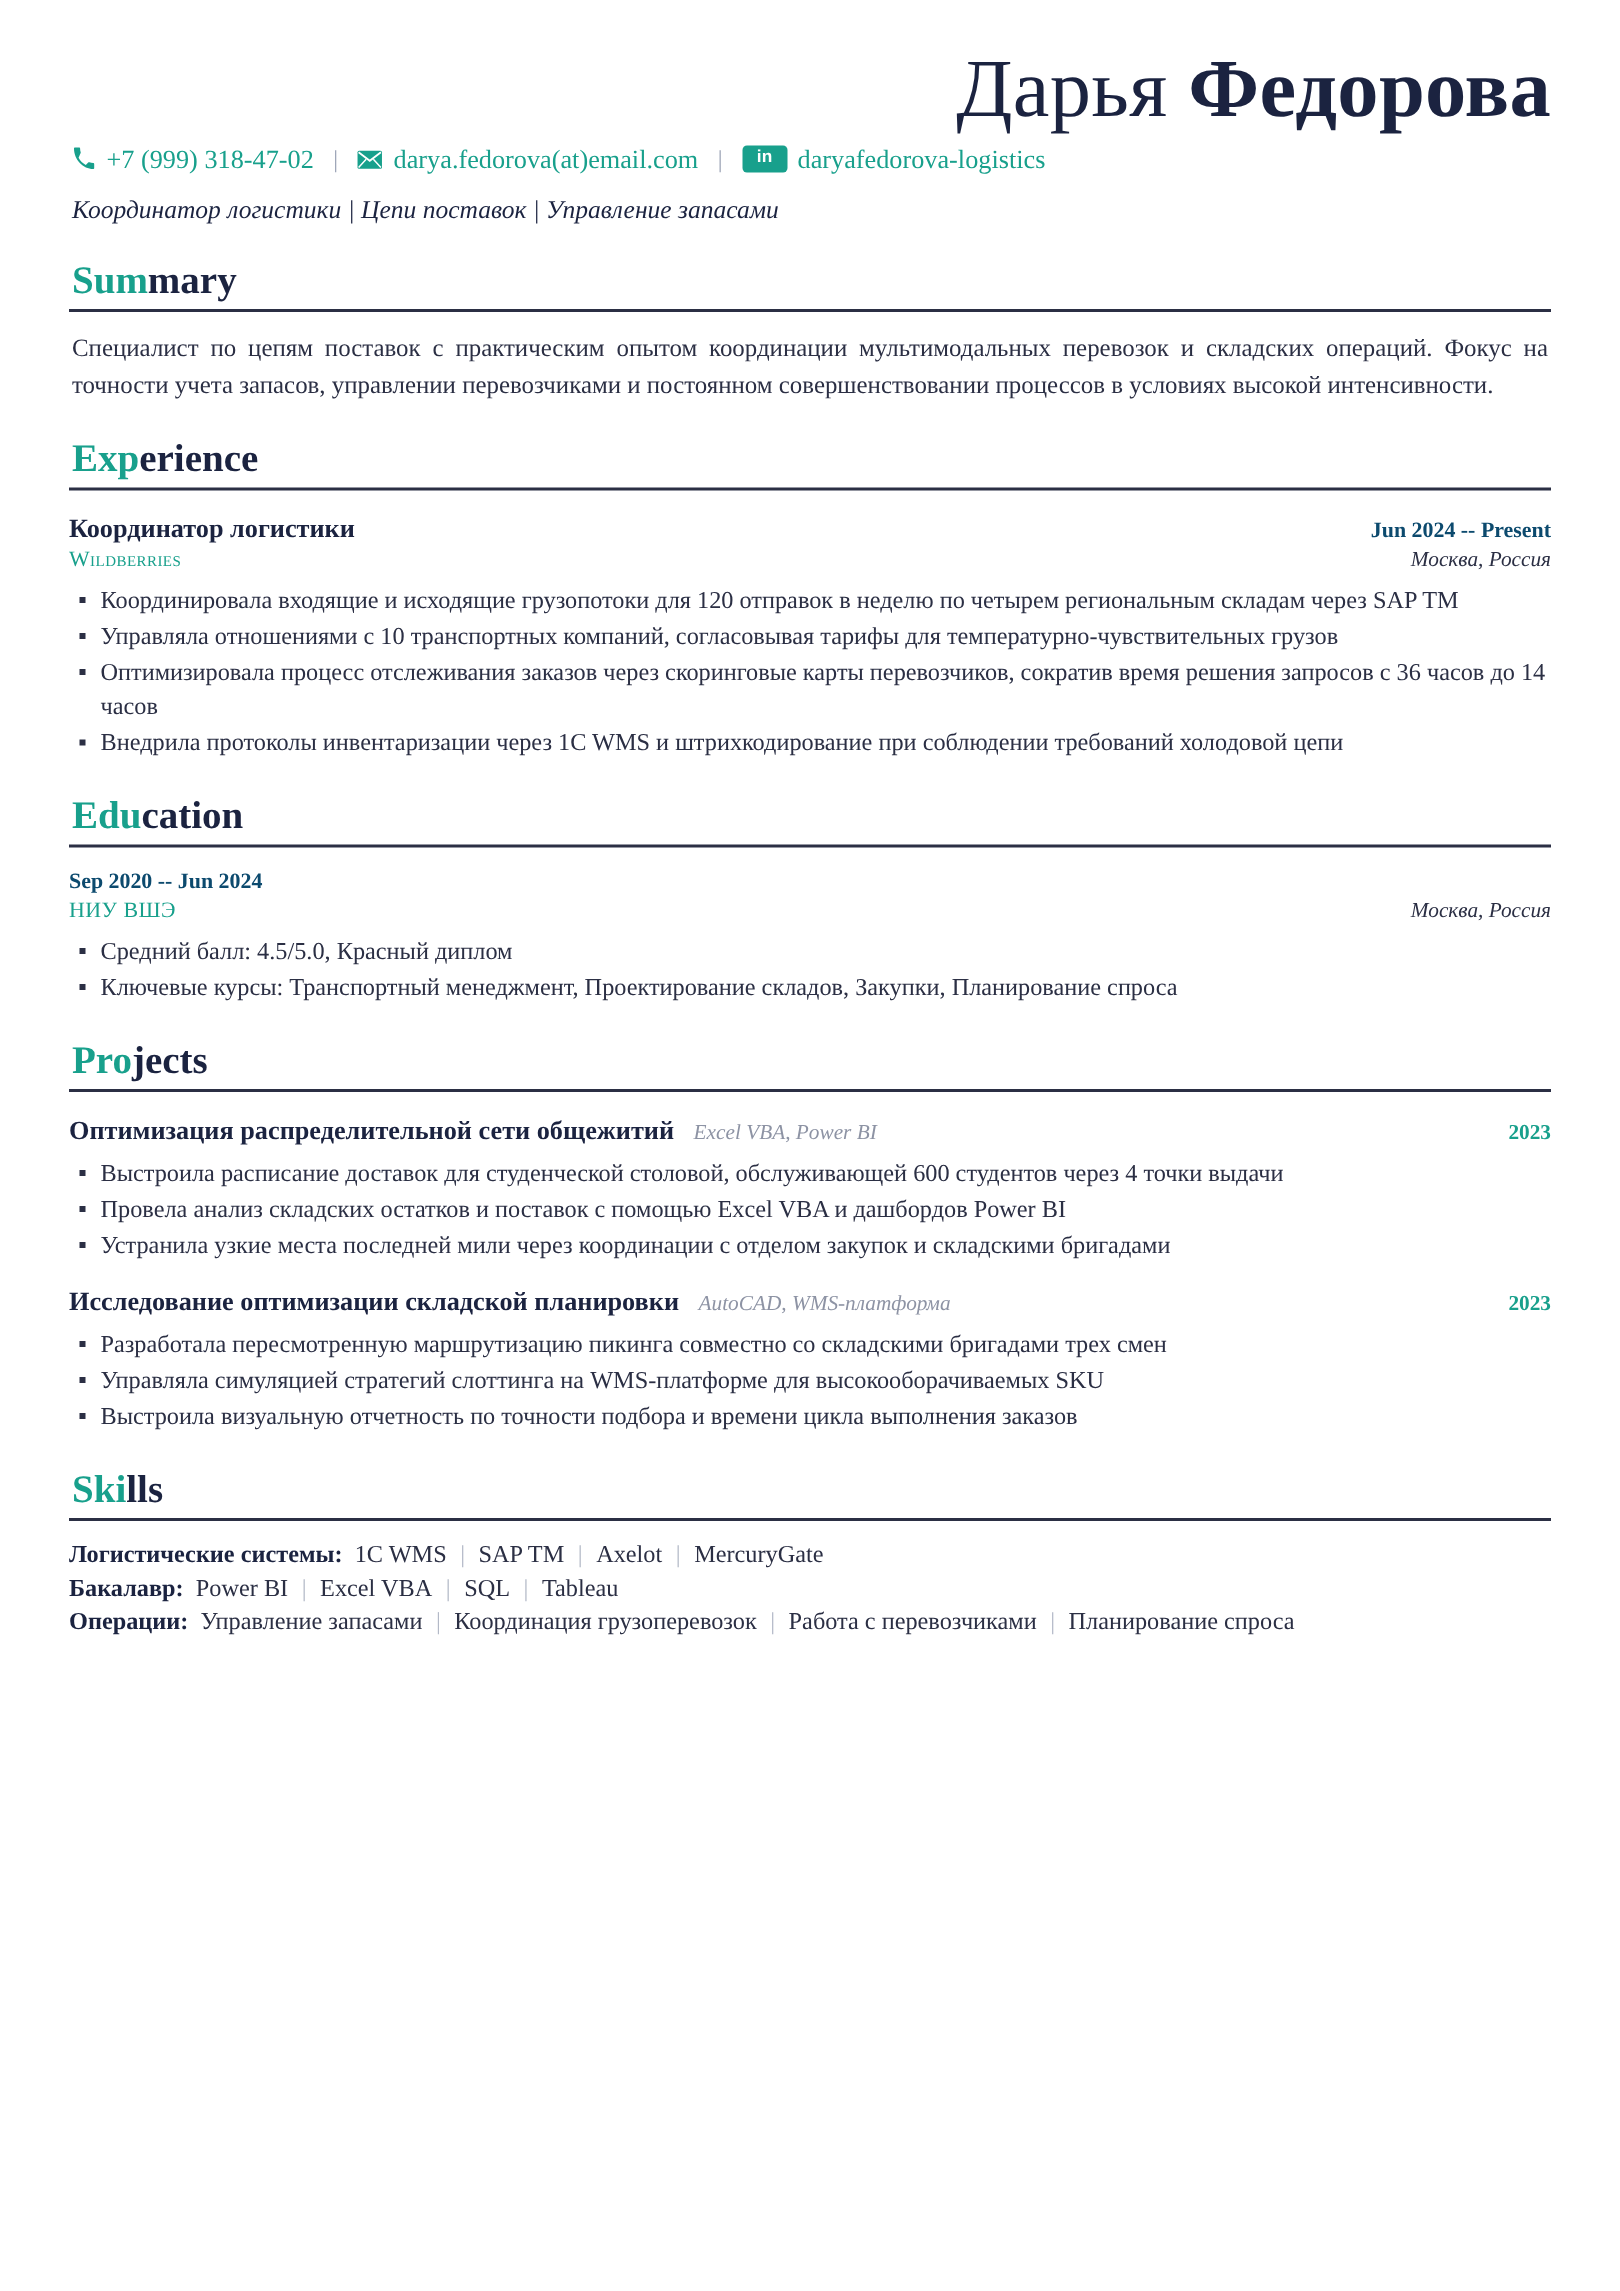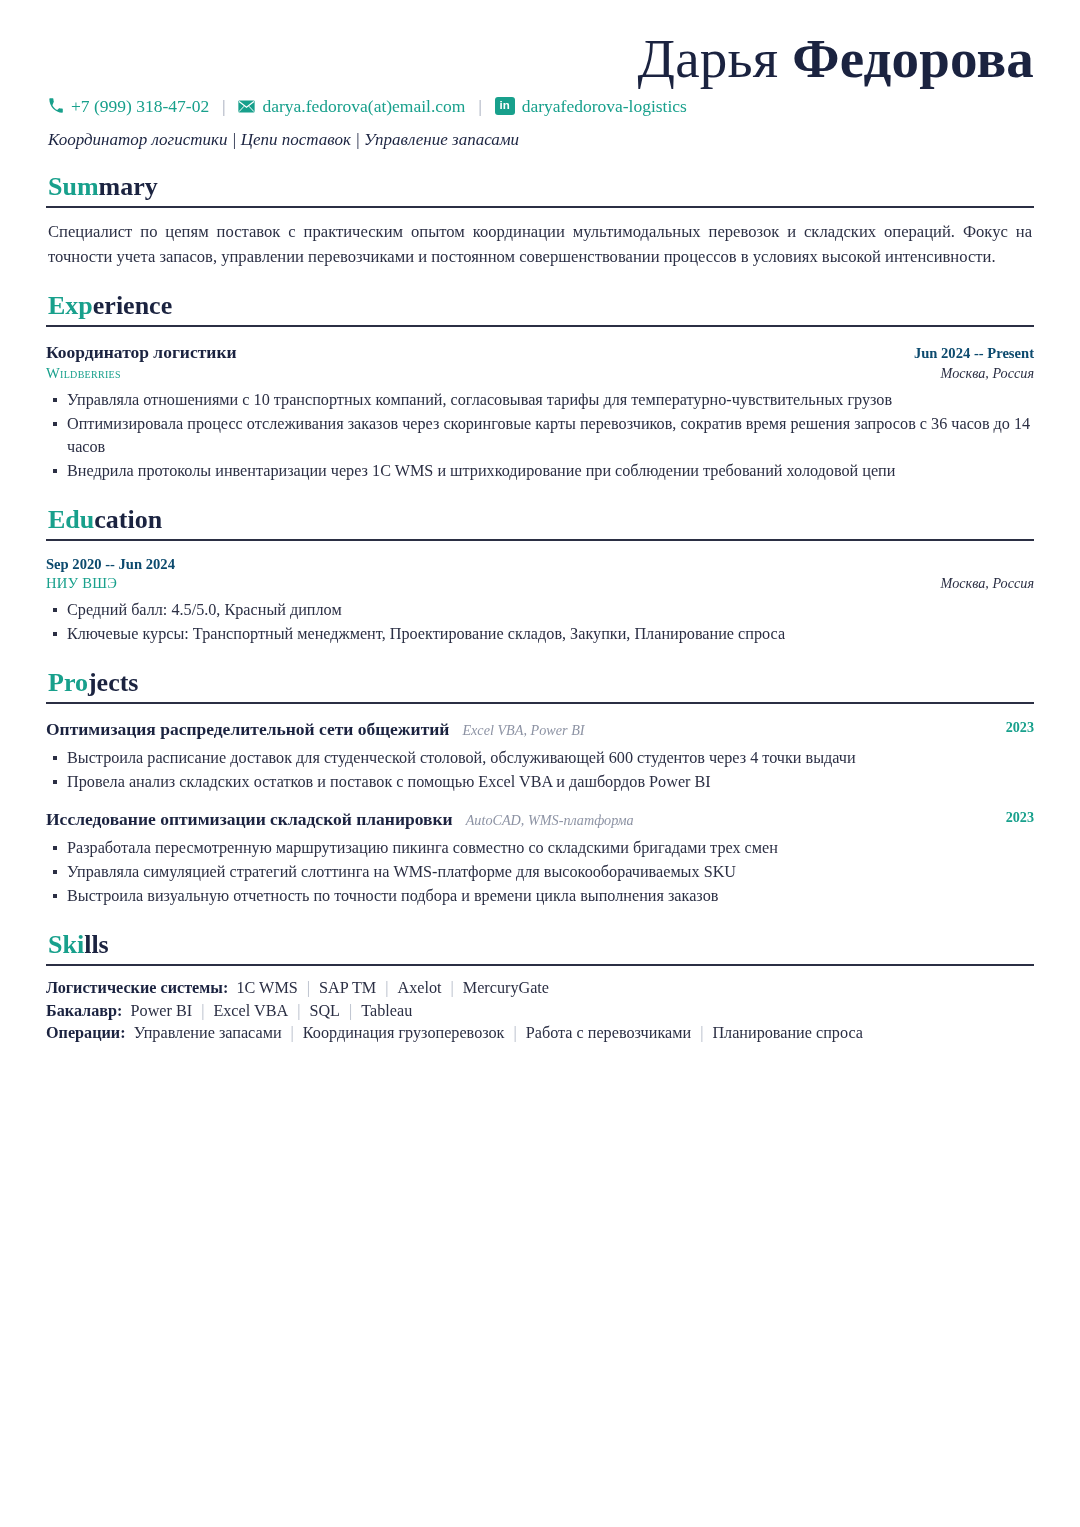--- a/index.html
+++ b/index.html
@@ -37,21 +37,21 @@
     line-height: 1.2;
   }
   .contact-item { display: inline-flex; align-items: center; gap: 7px; justify-content: center; }
   .contact-item .txt { color: #18a08c; }
   .sep { color: #9aa2b5; padding: 0 13px; font-size: 16px; }
 
   .ico { display: inline-flex; align-items: center; justify-content: center; }
   .ico svg { display: block; }
 
   .li-badge {
-    width: 20px; height: 18px;
+    width: 30px; height: 18px;
     background: #18a08c;
     border-radius: 3px;
     color: #ffffff;
     font-size: 11.5px;
     font-weight: 700;
     font-family: "Liberation Sans", sans-serif;
     display: inline-flex;
     align-items: center;
     justify-content: center;
     line-height: 1;
@@ -150,21 +150,21 @@
     top: 9px;
     width: 3.5px;
     height: 3.5px;
     background: #2b2f44;
   }
 
   
   .proj { margin-top: 15px; }
   .proj-head {
     display: flex;
-    align-items: flex-start;
+    align-items: flex-end;
     justify-content: space-between;
   }
   .proj-left { display: flex; align-items: baseline; gap: 13px; flex-wrap: wrap; }
   .proj-title { font-size: 17.5px; font-weight: 700; color: #1b2340; }
   .proj-tech { font-size: 14.2px; font-style: italic; color: #8d93a4; }
   .proj-year { font-size: 14.2px; font-weight: 700; color: #18a08c; white-space: nowrap; }
 
   
   .skills { margin-top: 12px; }
   .skill-row {
@@ -235,20 +235,21 @@
         <div class="entry">
           <div class="entry-row">
             <div class="entry-title">Координатор логистики</div>
             <div class="entry-date">Jun 2024 -- Present</div>
           </div>
           <div class="entry-row2">
             <div class="entry-org">Wildberries</div>
             <div class="entry-loc">Москва, Россия</div>
           </div>
           <ul class="bullets">
+            <li>Координировала входящие и исходящие грузопотоки для 120 отправок в неделю по четырем региональным складам через SAP TM</li>
             <li>Управляла отношениями с 10 транспортных компаний, согласовывая тарифы для температурно-чувствительных грузов</li>
             <li>Оптимизировала процесс отслеживания заказов через скоринговые карты перевозчиков, сократив время решения запросов с 36 часов до 14 часов</li>
             <li>Внедрила протоколы инвентаризации через 1C WMS и штрихкодирование при соблюдении требований холодовой цепи</li>
           </ul>
         </div>
       </div>
   </section>
 
   <section class="section">
     <h2 class="sec-head"><span class="hl">Edu</span><span>cation</span></h2>
@@ -278,20 +279,21 @@
           <div class="proj-head">
             <div class="proj-left">
               <span class="proj-title">Оптимизация распределительной сети общежитий</span>
               <span class="proj-tech">Excel VBA, Power BI</span>
             </div>
             <span class="proj-year">2023</span>
           </div>
           <ul class="bullets">
             <li>Выстроила расписание доставок для студенческой столовой, обслуживающей 600 студентов через 4 точки выдачи</li>
             <li>Провела анализ складских остатков и поставок с помощью Excel VBA и дашбордов Power BI</li>
+            <li>Устранила узкие места последней мили через координации с отделом закупок и складскими бригадами</li>
           </ul>
         </div>
         <div class="proj">
           <div class="proj-head">
             <div class="proj-left">
               <span class="proj-title">Исследование оптимизации складской планировки</span>
               <span class="proj-tech">AutoCAD, WMS-платформа</span>
             </div>
             <span class="proj-year">2023</span>
           </div>

